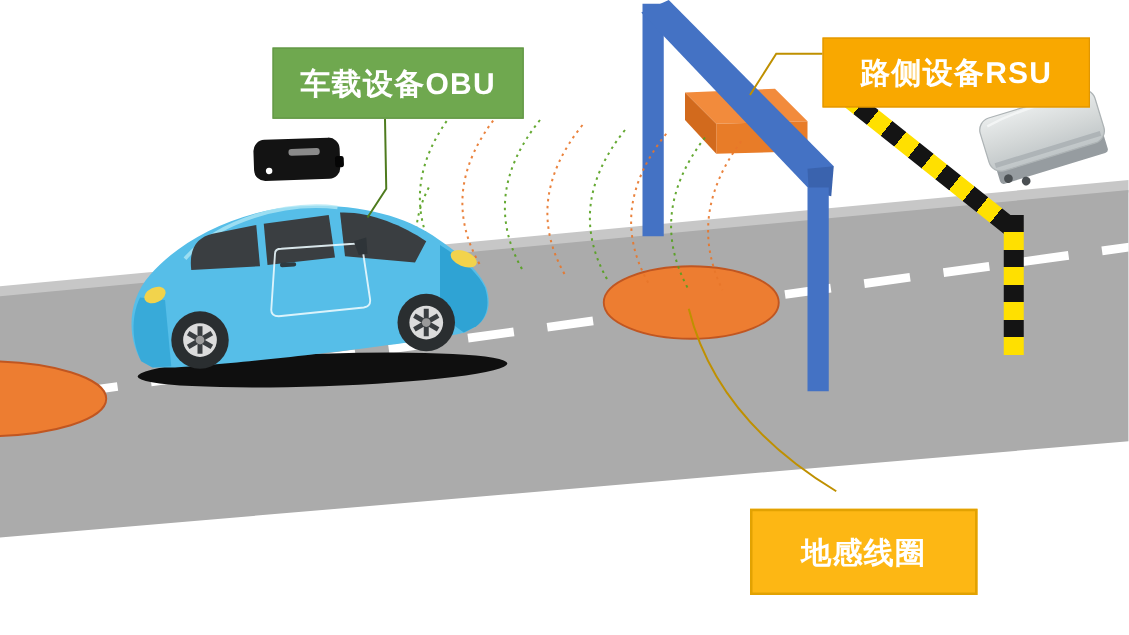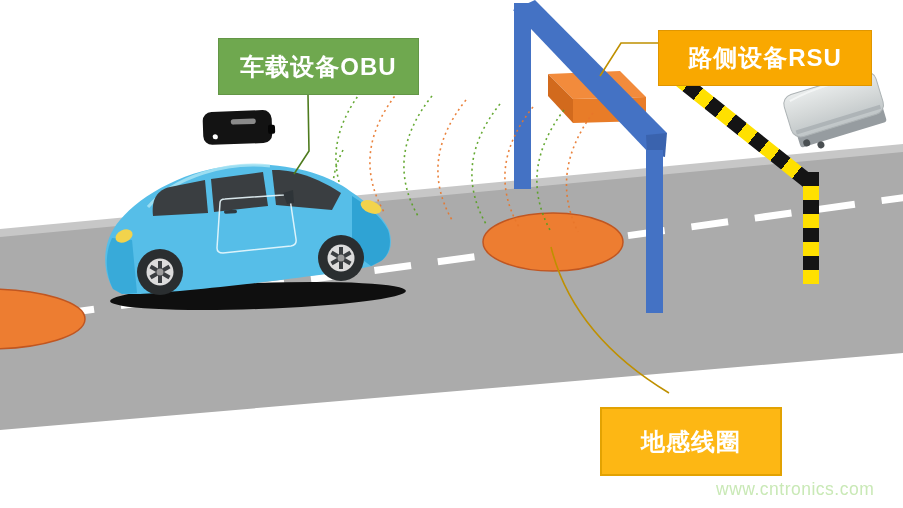--- a/index.html
+++ b/index.html
@@ -144,15 +144,14 @@
   <div class="callout callout-obu">
     <span>车载设备OBU</span>
   </div>
   <div class="callout callout-rsu">
     <span>路侧设备RSU</span>
   </div>
   <div class="callout callout-coil">
     <span>地感线圈</span>
   </div>
 
-  <div class="watermark">www.cntronics.com</div>
 
 </div>
 
 </body></html>

